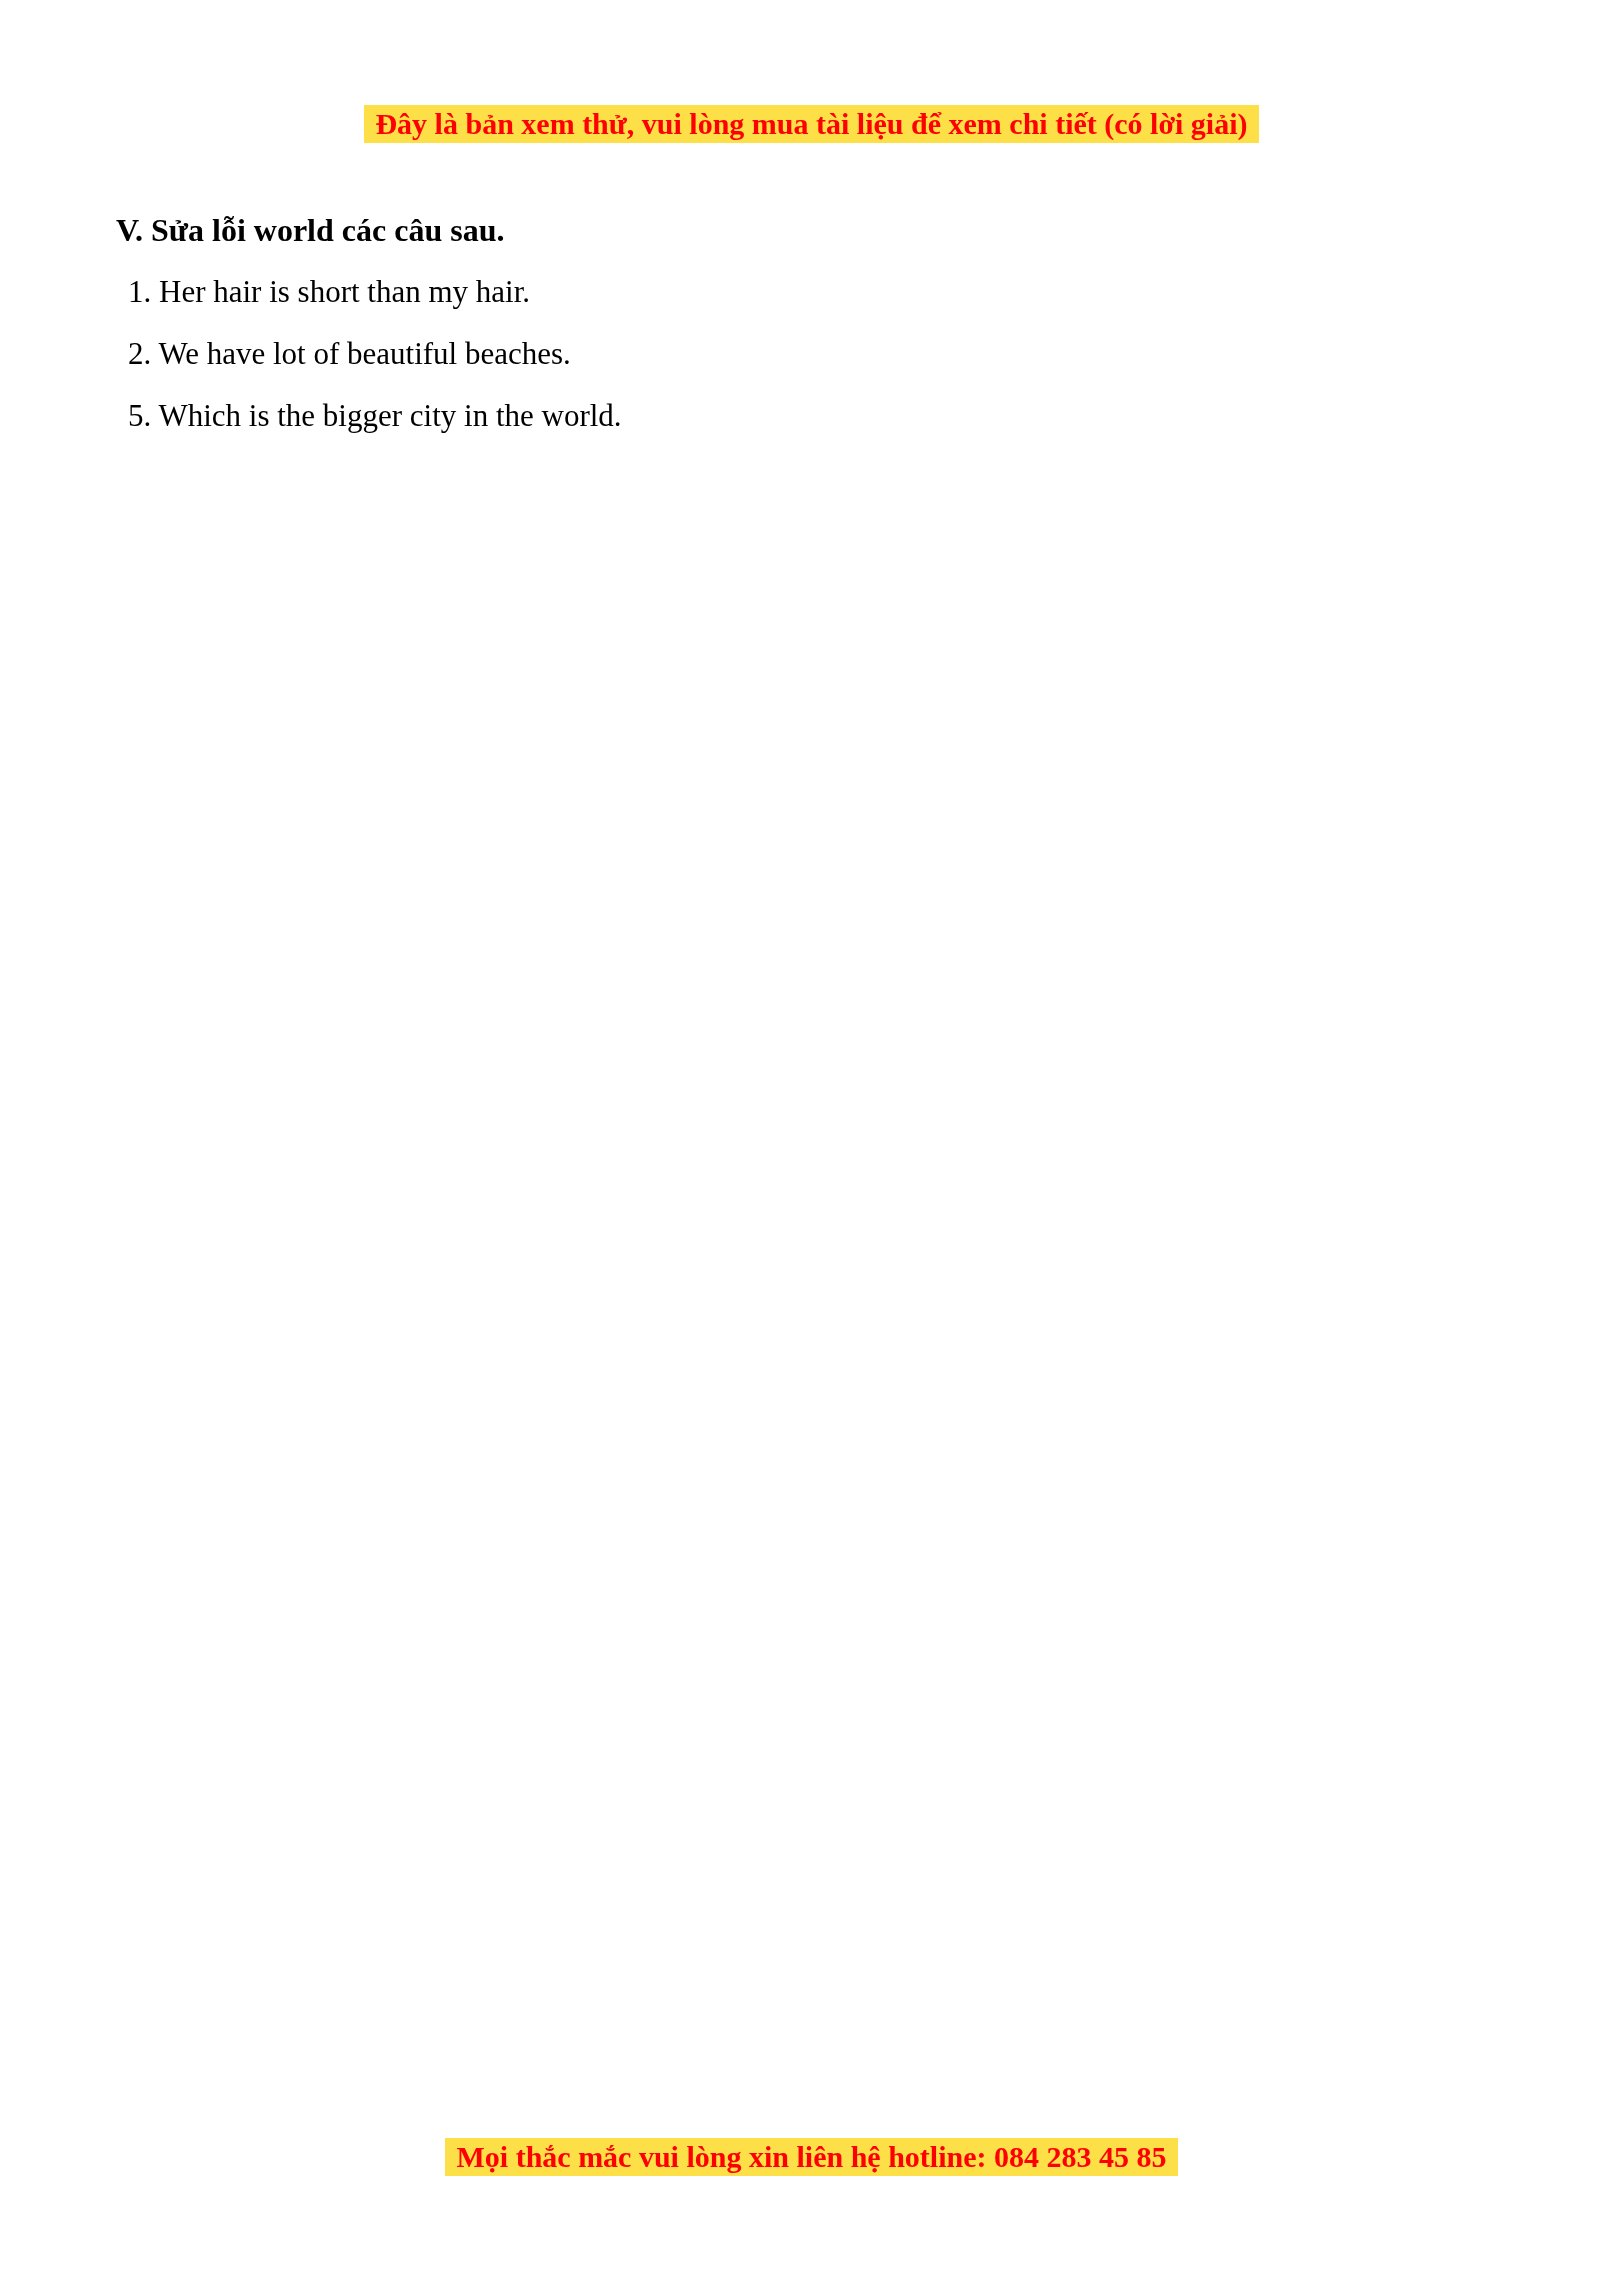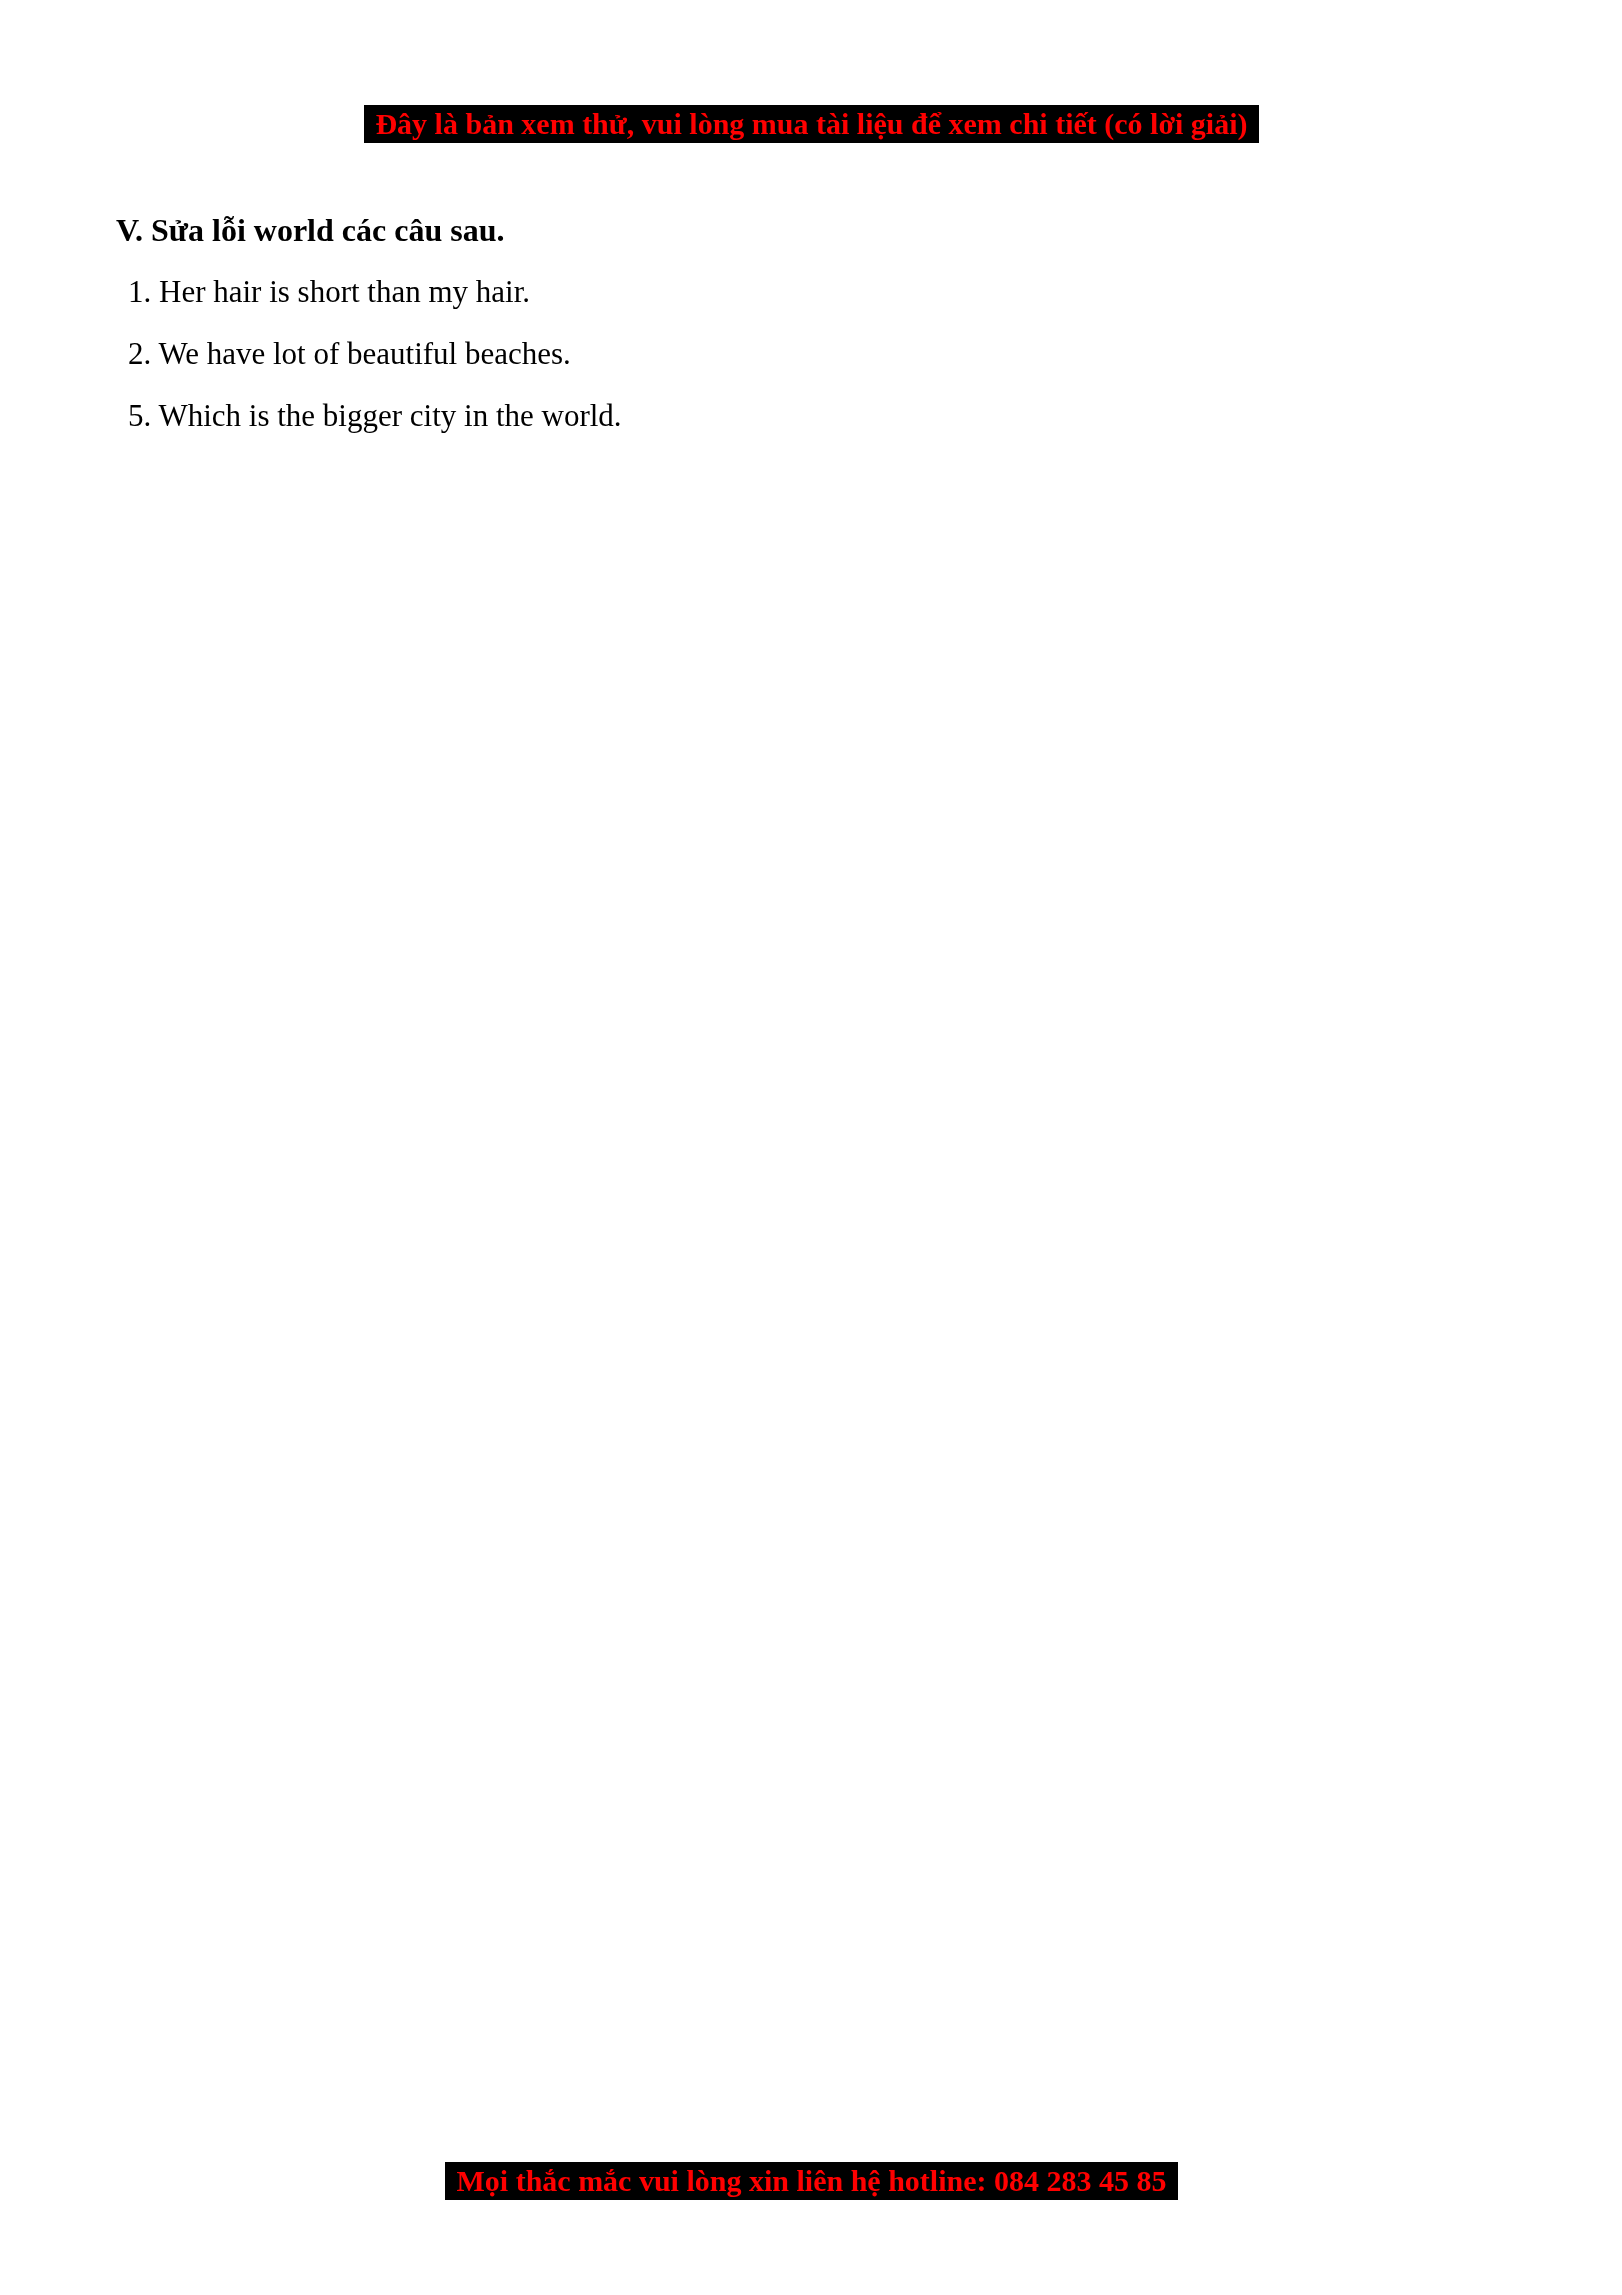--- a/index.html
+++ b/index.html
@@ -20,24 +20,24 @@
     inset: 0;
     background: #ffffff;
   }
   .notice-wrap {
     position: absolute;
     left: 0;
     right: 0;
     text-align: center;
   }
   .notice-wrap.header { top: 105px; }
-  .notice-wrap.footer { top: 2138px; margin-top: 24px; }
+  .notice-wrap.footer { top: 2138px; }
   .notice {
     display: inline-block;
-    background: #000000;
+    background: #fde047;
     color: #ff0000;
     font-weight: bold;
     font-size: 30px;
     line-height: 38px;
     padding: 0 11px;
     white-space: nowrap;
   }
   .content {
     position: absolute;
     left: 116px;

